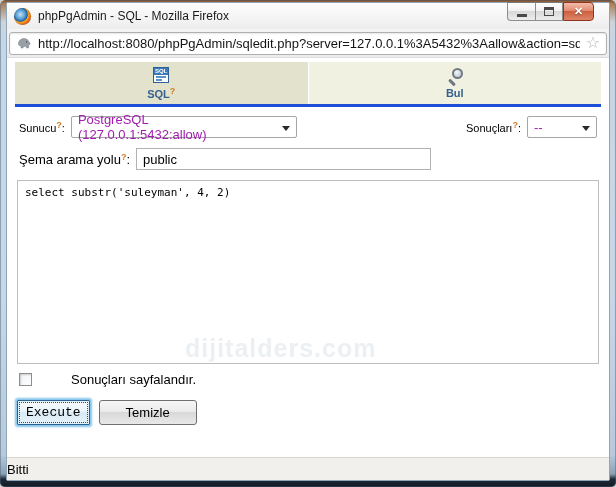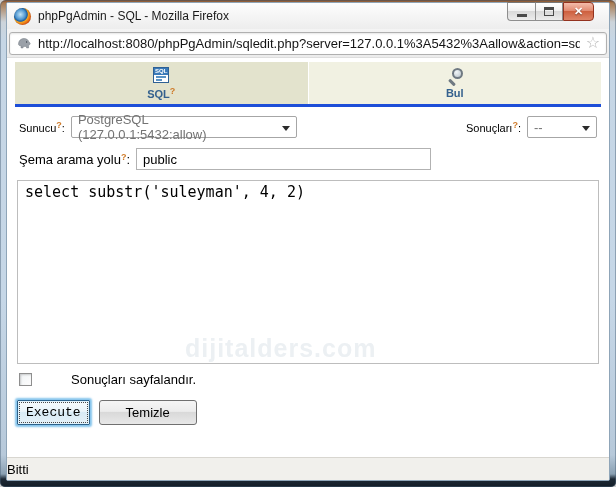--- a/index.html
+++ b/index.html
@@ -88,38 +88,38 @@
     background:radial-gradient(circle at 35% 30%, #f2f6f8, #b9c3ca); }
   .mag-handle { position:absolute; left:2px; bottom:1px; width:8px; height:3px; background:#6f7982; transform:rotate(45deg); border-radius:1px; }
 
   .form-row { display:flex; align-items:center; margin:8px 12px 0; height:24px; }
   .lbl-small { font-size:11px; color:#000; }
   .lbl-med { font-size:13px; color:#000; }
   .gap6 { width:6px; flex:0 0 6px; }
 
   .fake-select {
     position:relative; height:22px; border:1px solid #a6a6a6; border-radius:2px; background:#fff;
-    display:flex; align-items:center; font-size:13px; color:#737373; padding:0 20px 0 6px;
+    display:flex; align-items:center; font-size:13px; color:#a21caf; padding:0 20px 0 6px;
   }
   .sel-server { width:226px; }
   .sel-db { width:70px; }
   .dd-arrow { position:absolute; right:6px; top:9px; width:0; height:0;
     border-left:4px solid transparent; border-right:4px solid transparent; border-top:5px solid #2b2b2b; }
   .right-group { margin-left:auto; display:flex; align-items:center; }
 
   .text-input {
     height:22px; border:1px solid #b2b2b2; font-size:13px; color:#000; padding:0 6px;
     font-family:"Liberation Sans", sans-serif; outline:none; background:#fff;
   }
   .schema-input { width:295px; }
 
   .sql-area {
     margin:9px 10px 0; height:184px; width:calc(100% - 20px);
     border:1px solid #bdbdbd; resize:none; outline:none;
-    font-family:"DejaVu Sans Mono", monospace; font-size:15px; color:#000;
+    font-family:"DejaVu Sans Mono", monospace; font-size:11px; color:#000;
     padding:3px 7px; background:#fff; line-height:17px;
   }
 
   .check-row { display:flex; align-items:center; margin:8px 12px 0;gap:30px; }
   .checkbox {
     width:13px; height:13px; border:1px solid #8e8e8e; background:linear-gradient(135deg,#f0f3f5,#fdfdfd);
     box-shadow:inset 1px 1px 2px rgba(0,0,0,.18);
   }
   .check-label { margin-left:9px; font-size:13px; color:#000; }
 

